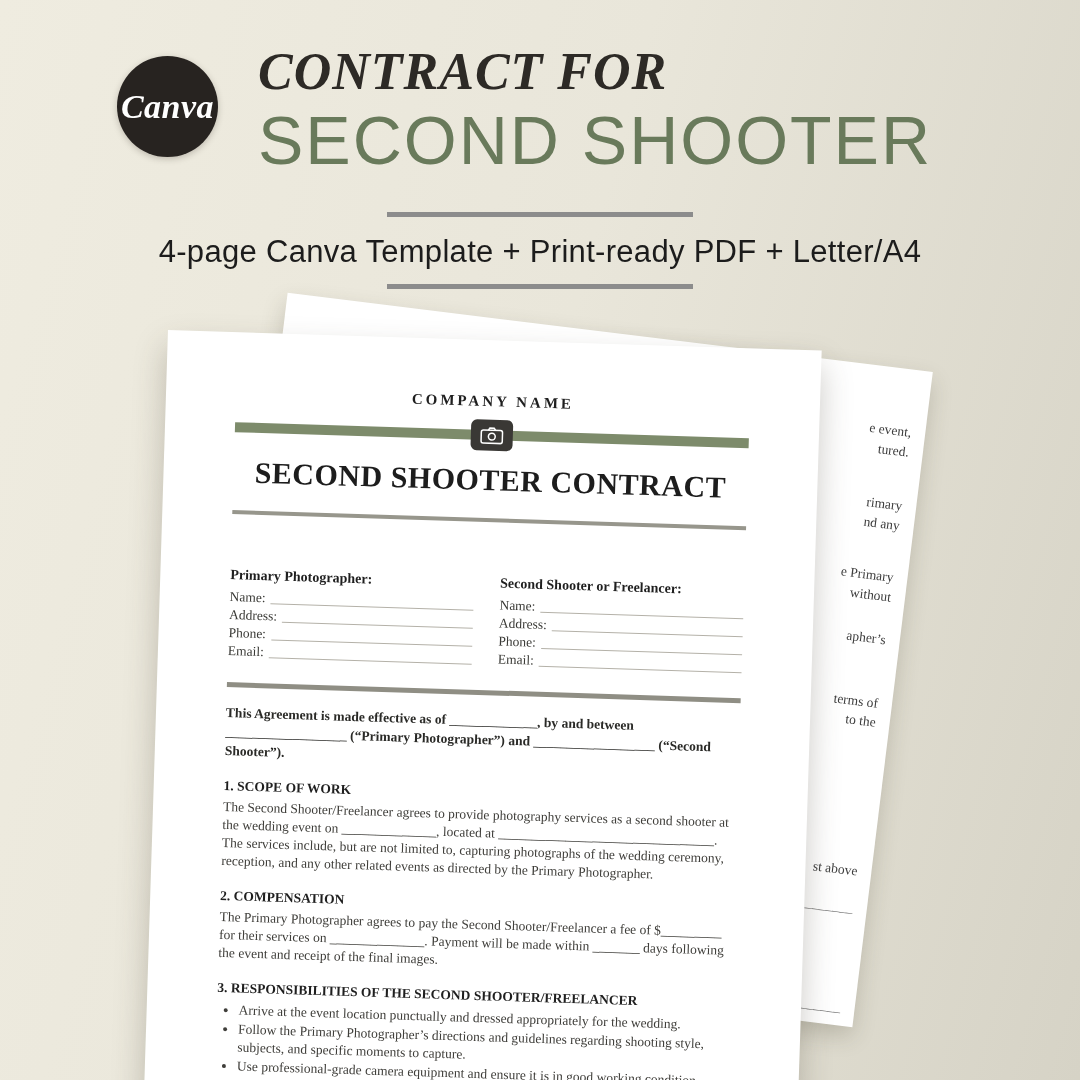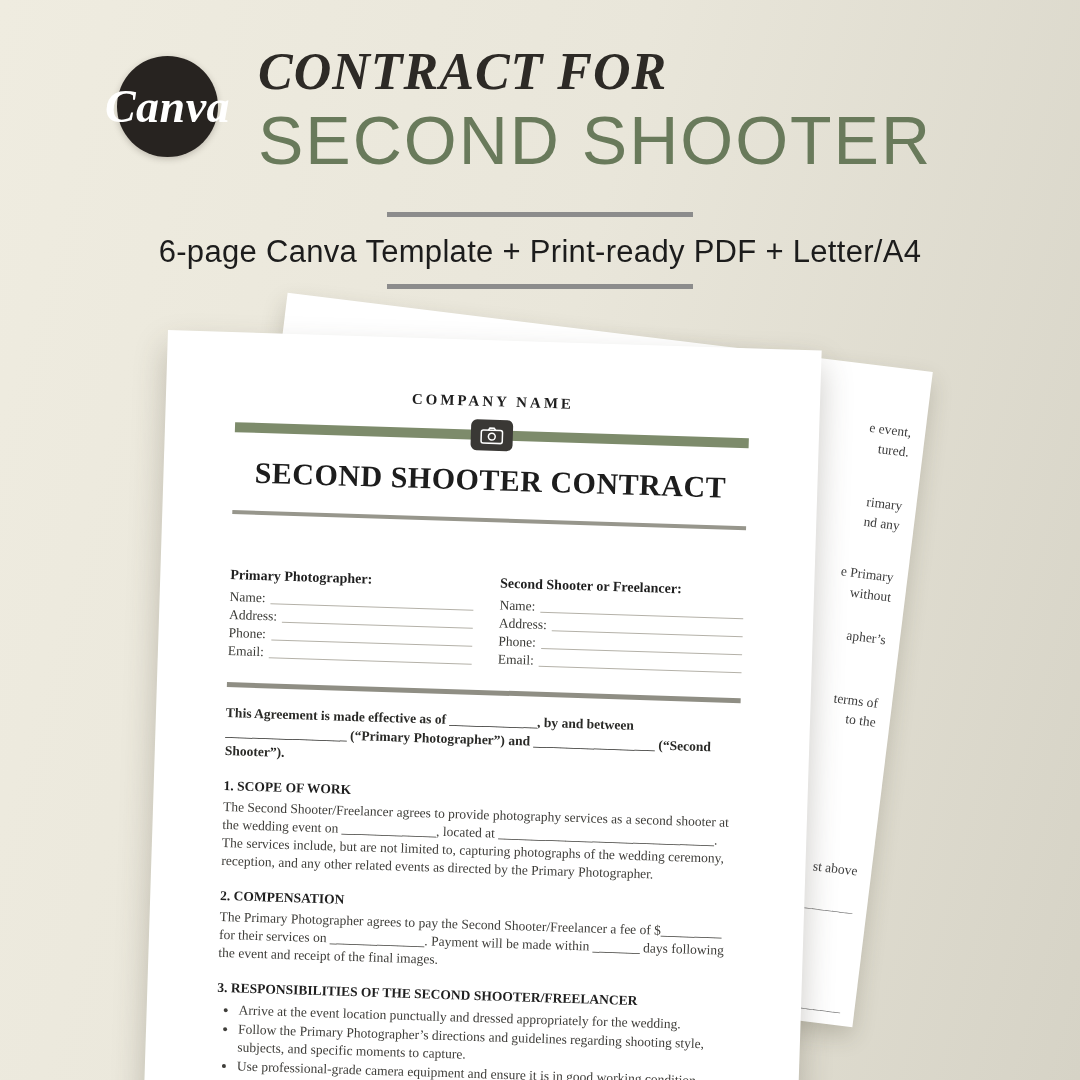--- a/index.html
+++ b/index.html
@@ -11,21 +11,21 @@
 
   
   .logo{
     position:absolute;left:117px;top:56px;width:101px;height:101px;border-radius:50%;
     background:var(--logo-circle,#272320);
     display:flex;align-items:center;justify-content:center;
     box-shadow:0 2px 6px rgba(50,45,35,.25);
   }
   .logo span{
     color:#fff;font-family:"Liberation Serif",serif;font-style:italic;font-weight:bold;
-    font-size:46px;letter-spacing:.5px;
+    font-size:34px;letter-spacing:.5px;
   }
   .titles{position:absolute;left:258px;top:46px;}
   .t1{
     font-family:"Liberation Serif",serif;font-style:italic;font-weight:bold;
     font-size:52px;line-height:1;color:#2d2a26;letter-spacing:1px;
   }
   .t2{
     font-family:"Liberation Sans",sans-serif;font-weight:normal;
     font-size:68px;line-height:1;color:var(--accent-green,#697A5B);
     letter-spacing:2px;margin-top:8px;
@@ -104,21 +104,21 @@
     <div class="logo">
       <span>Canva</span>
     </div>
     <div class="titles">
       <div class="t1">CONTRACT FOR</div>
       <div class="t2">SECOND SHOOTER</div>
     </div>
   </header>
 
   <div class="rule rule1"></div>
-  <div class="tagline">6-page Canva Template + Print-ready PDF + Letter/A4</div>
+  <div class="tagline">4-page Canva Template + Print-ready PDF + Letter/A4</div>
   <div class="rule rule2"></div>
 
   <div class="mockup">
 
     <div class="page back">
       <div class="frag" style="top:54px">e event,</div>
       <div class="frag" style="top:74px">tured.</div>
       <div class="frag" style="top:128px">rimary</div>
       <div class="frag" style="top:148px">nd any</div>
       <div class="frag" style="top:200px">e Primary</div>

